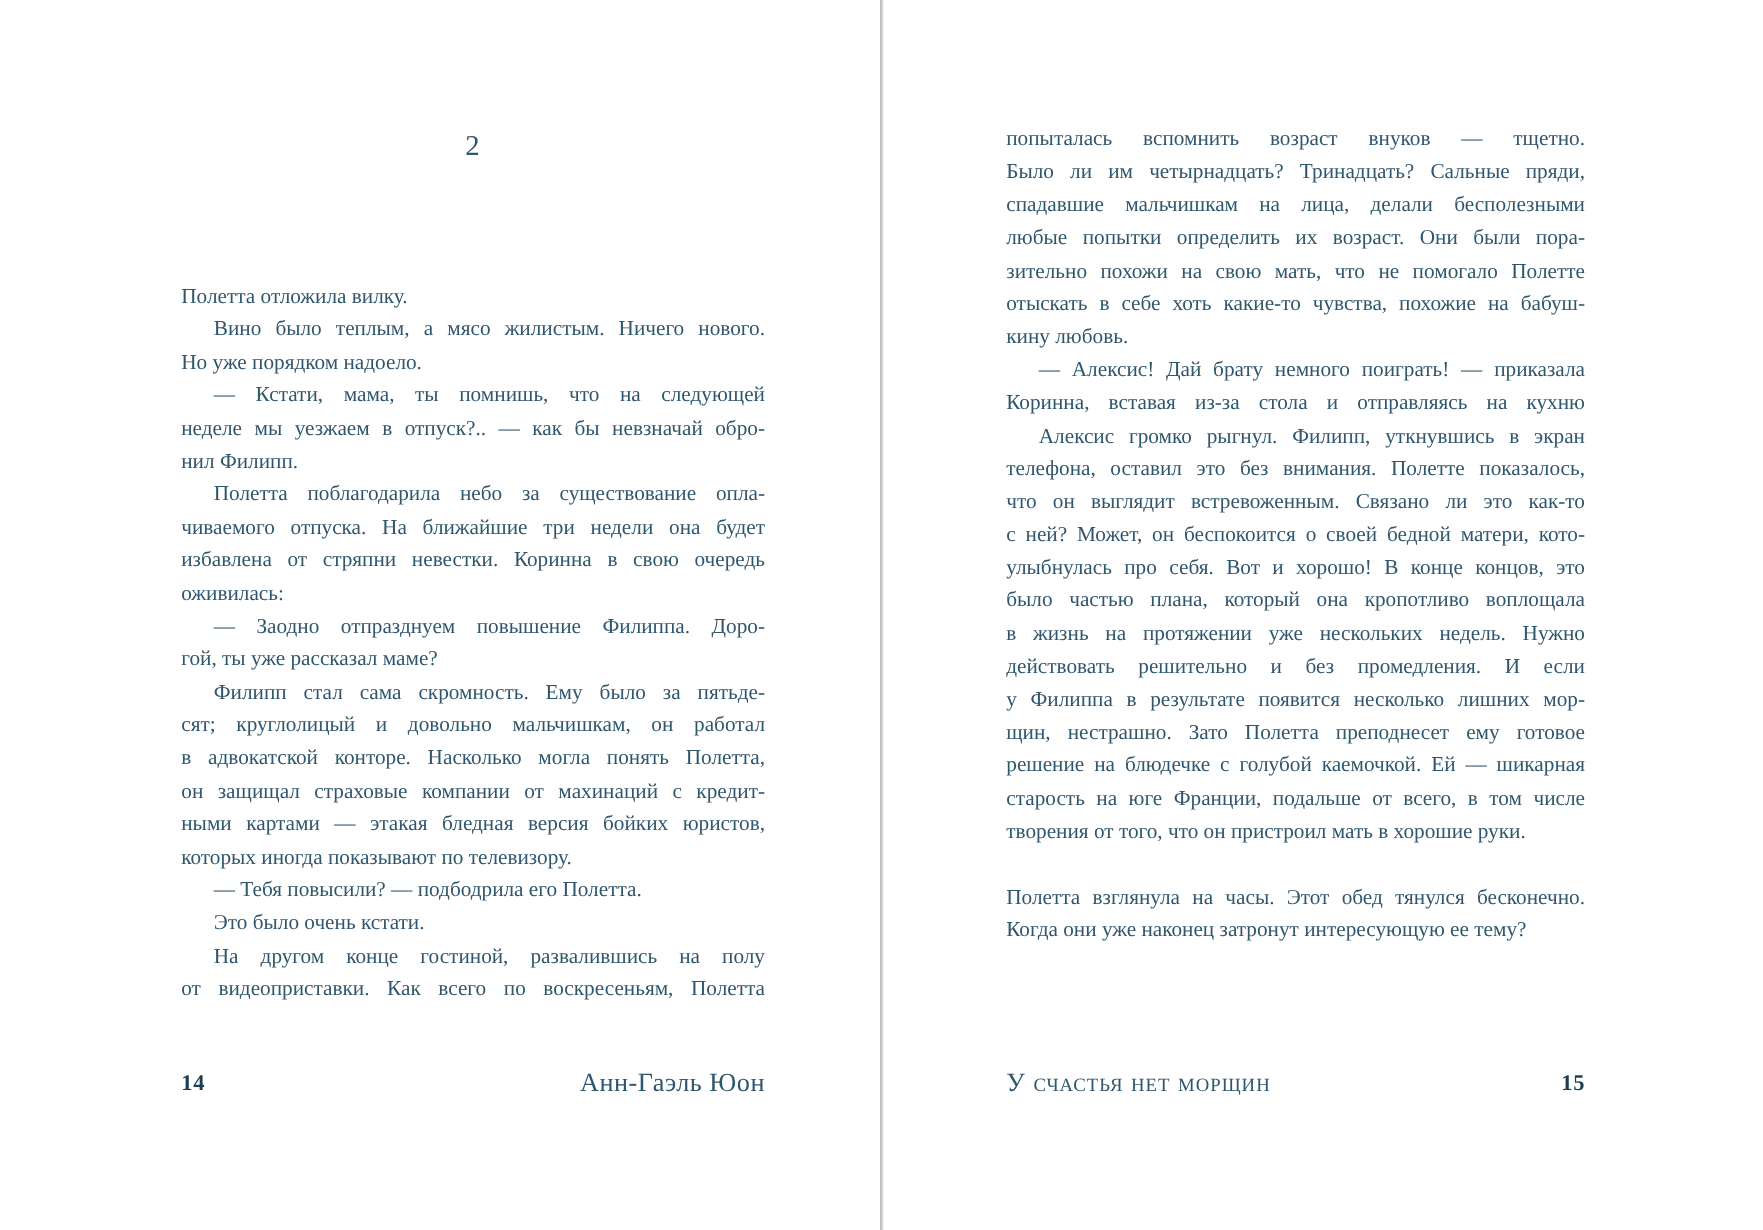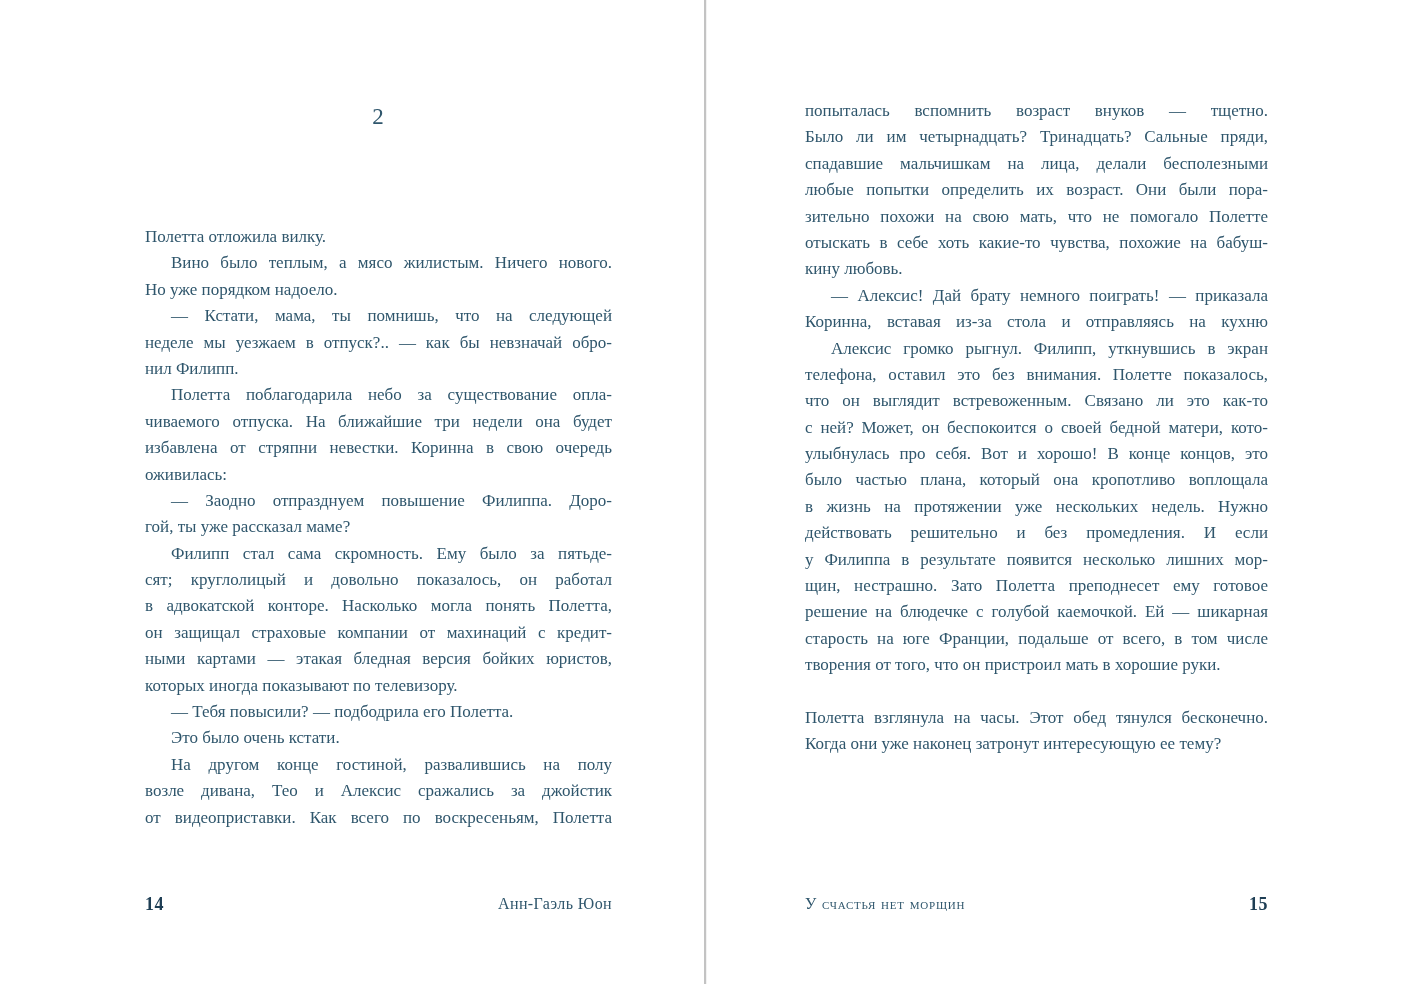--- a/index.html
+++ b/index.html
@@ -43,28 +43,27 @@
   }
   
   .line{white-space:normal;}
   .line.last{text-align-last:left;}
   .line.indent{text-indent:26px;}
   .line.blank{height:26.4px;}
   .footer{
     position:absolute;top:854px;left:0;right:0;
     display:flex;justify-content:space-between;align-items:center;
     line-height:24px;
-    margin-top:38px;
   }
   .pagenum{
     font-weight:bold;font-size:18px;color:var(--num-color);
     letter-spacing:0.5px;
   }
   .running{
-    font-size:16px;color:var(--text-color);letter-spacing:0.4px;
+    font-size:21px;color:var(--text-color);letter-spacing:0.4px;
   }
   .running.smallcaps{font-variant:small-caps;letter-spacing:0.8px;}
 </style>
 </head>
 <body>
 
 <div class="divider"></div>
 
 <section class="page left">
   <h2 class="chapter">2</h2>
@@ -75,29 +74,28 @@
       <div class="line indent">— Кстати, мама, ты помнишь, что на следующей</div>
       <div class="line">неделе мы уезжаем в отпуск?.. — как бы невзначай обро-</div>
       <div class="line last">нил Филипп.</div>
       <div class="line indent">Полетта поблагодарила небо за существование опла-</div>
       <div class="line">чиваемого отпуска. На ближайшие три недели она будет</div>
       <div class="line">избавлена от стряпни невестки. Коринна в свою очередь</div>
       <div class="line last">оживилась:</div>
       <div class="line indent">— Заодно отпразднуем повышение Филиппа. Доро-</div>
       <div class="line last">гой, ты уже рассказал маме?</div>
       <div class="line indent">Филипп стал сама скромность. Ему было за пятьде-</div>
-      <div class="line">сят; круглолицый и довольно показалось, он работал</div>
+      <div class="line">сят; круглолицый и довольно мальчишкам, он работал</div>
       <div class="line">в адвокатской конторе. Насколько могла понять Полетта,</div>
       <div class="line">он защищал страховые компании от махинаций с кредит-</div>
       <div class="line">ными картами — этакая бледная версия бойких юристов,</div>
       <div class="line last">которых иногда показывают по телевизору.</div>
       <div class="line indent last">— Тебя повысили? — подбодрила его Полетта.</div>
       <div class="line indent last">Это было очень кстати.</div>
       <div class="line indent">На другом конце гостиной, развалившись на полу</div>
-      <div class="line">возле дивана, Тео и Алексис сражались за джойстик</div>
       <div class="line">от видеоприставки. Как всего по воскресеньям, Полетта</div>
     </div>
   <footer class="footer">
     <span class="pagenum">14</span>
     <span class="running">Анн-Гаэль Юон</span>
   </footer>
 </section>
 
 <section class="page right">
   <div class="body-text" id="right-lines">

